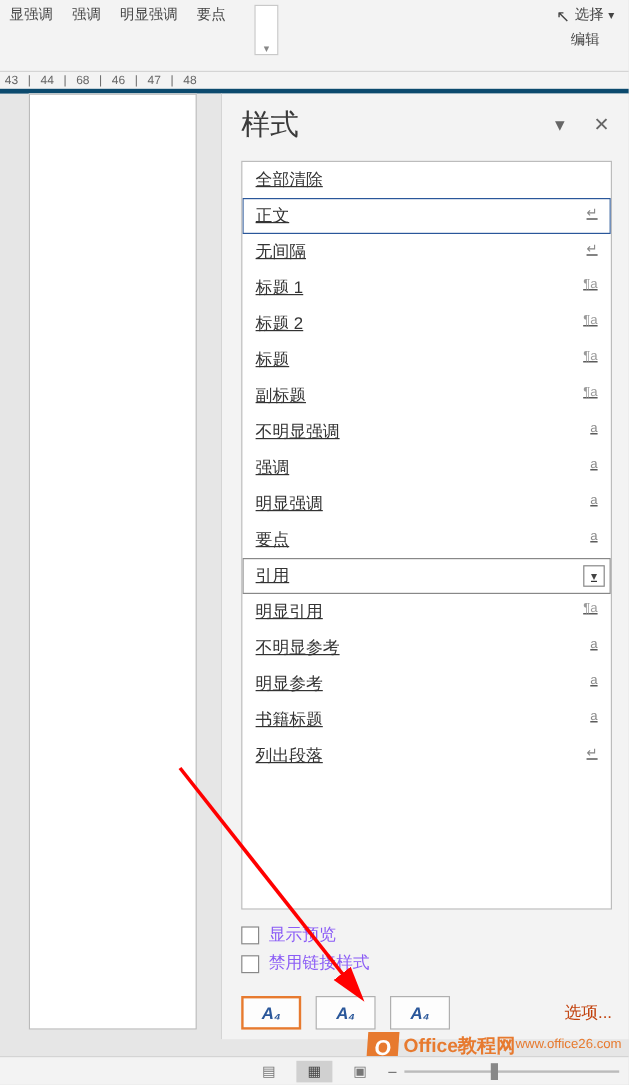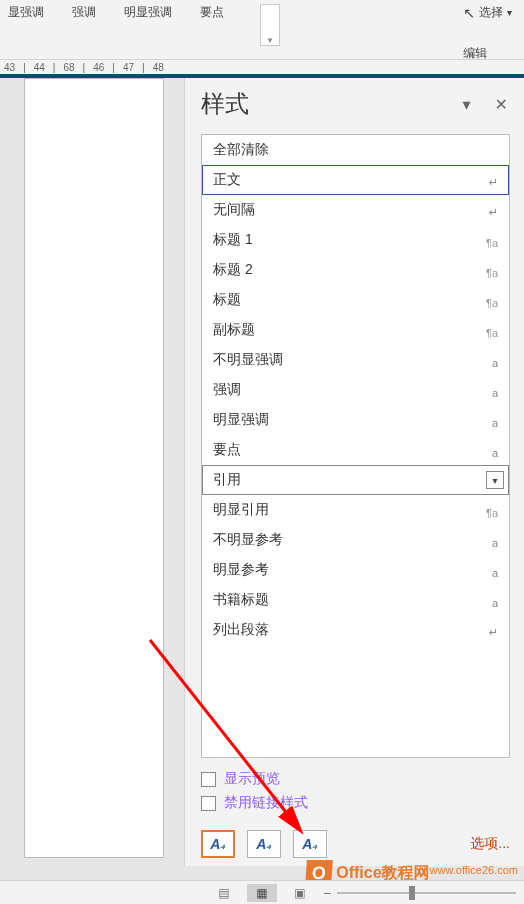--- a/index.html
+++ b/index.html
@@ -13,21 +13,21 @@
     }
     .top-ribbon {
       height: 60px;
       background: #f3f3f3;
       border-bottom: 1px solid #d4d4d4;
       display: flex;
       position: relative;
     }
     .ribbon-styles {
       display: flex;
-      gap: 28px;
+      gap: 16px;
       padding: 4px 8px;
       align-items: flex-start;
       font-size: 12px;
       color: #444;
     }
     .ribbon-styles span { cursor: pointer; }
     .styles-dropdown-box {
       width: 20px;
       height: 42px;
       border: 1px solid #c9c9c9;
@@ -45,21 +45,21 @@
       top: 4px;
       font-size: 12px;
       color: #444;
     }
     .editing-group .select-row {
       display: flex;
       align-items: center;
       gap: 4px;
     }
     .arrow-icon { font-size: 14px; }
-    .editing-label { margin-top: 24px; font-size: 12px; }
+    .editing-label { text-align: center; margin-top: 4px; font-size: 12px; }
     .ruler {
       height: 18px;
       background: #f3f3f3;
       border-bottom: 4px solid #0c4a6e;
       font-size: 10px;
       color: #666;
       display: flex;
       align-items: center;
       padding-left: 4px;
       gap: 8px;
@@ -106,27 +106,28 @@
     .pane-controls span { cursor: pointer; }
     .styles-list {
       border: 1px solid #bcbcbc;
       background: #fff;
       flex: 1;
       margin-bottom: 12px;
       overflow: hidden;
     }
     .style-item {
       display: flex;
-      align-items: flex-end;
+      align-items: flex-start;
       justify-content: space-between;
       padding: 5px 10px;
       font-size: 14px;
       color: #333;
       cursor: pointer;
       border: 1px solid transparent;
+      text-decoration: underline;
     }
     .style-item.highlighted {
       border: 1px solid #2a579a;
       margin: 0;
     }
     .style-item.selected {
       border: 1px solid #888;
       position: relative;
     }
     .style-item.selected .dd-arrow {
@@ -158,21 +159,21 @@
       border: 1px solid #888;
       background: #fff;
     }
     .bottom-buttons {
       display: flex;
       align-items: center;
       gap: 12px;
       margin-top: 12px;
     }
     .icon-btn {
-      width: 34px; height: 28px;
+      width: 50px; height: 28px;
       border: 1px solid #b0b0b0;
       background: #fdfdfd;
       display: flex;
       align-items: center;
       justify-content: center;
       font-size: 14px;
       color: #2a579a;
       cursor: pointer;
       font-style: italic;
       font-weight: bold;

